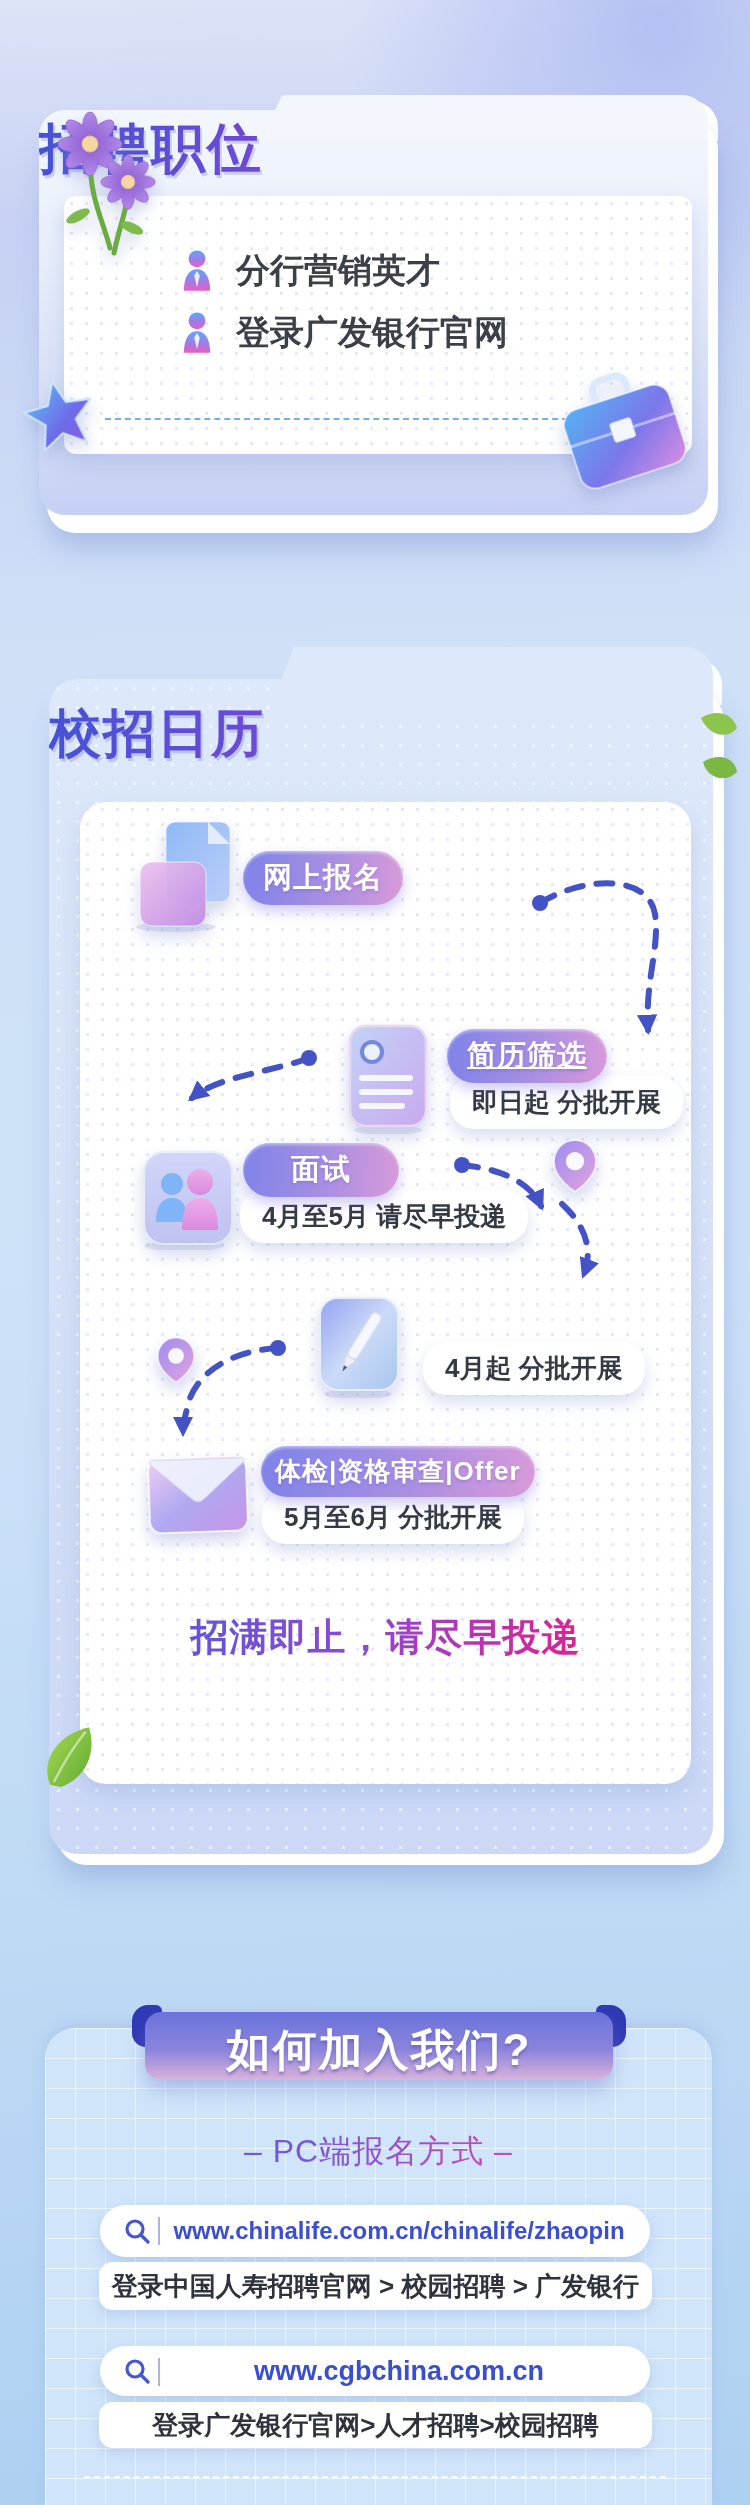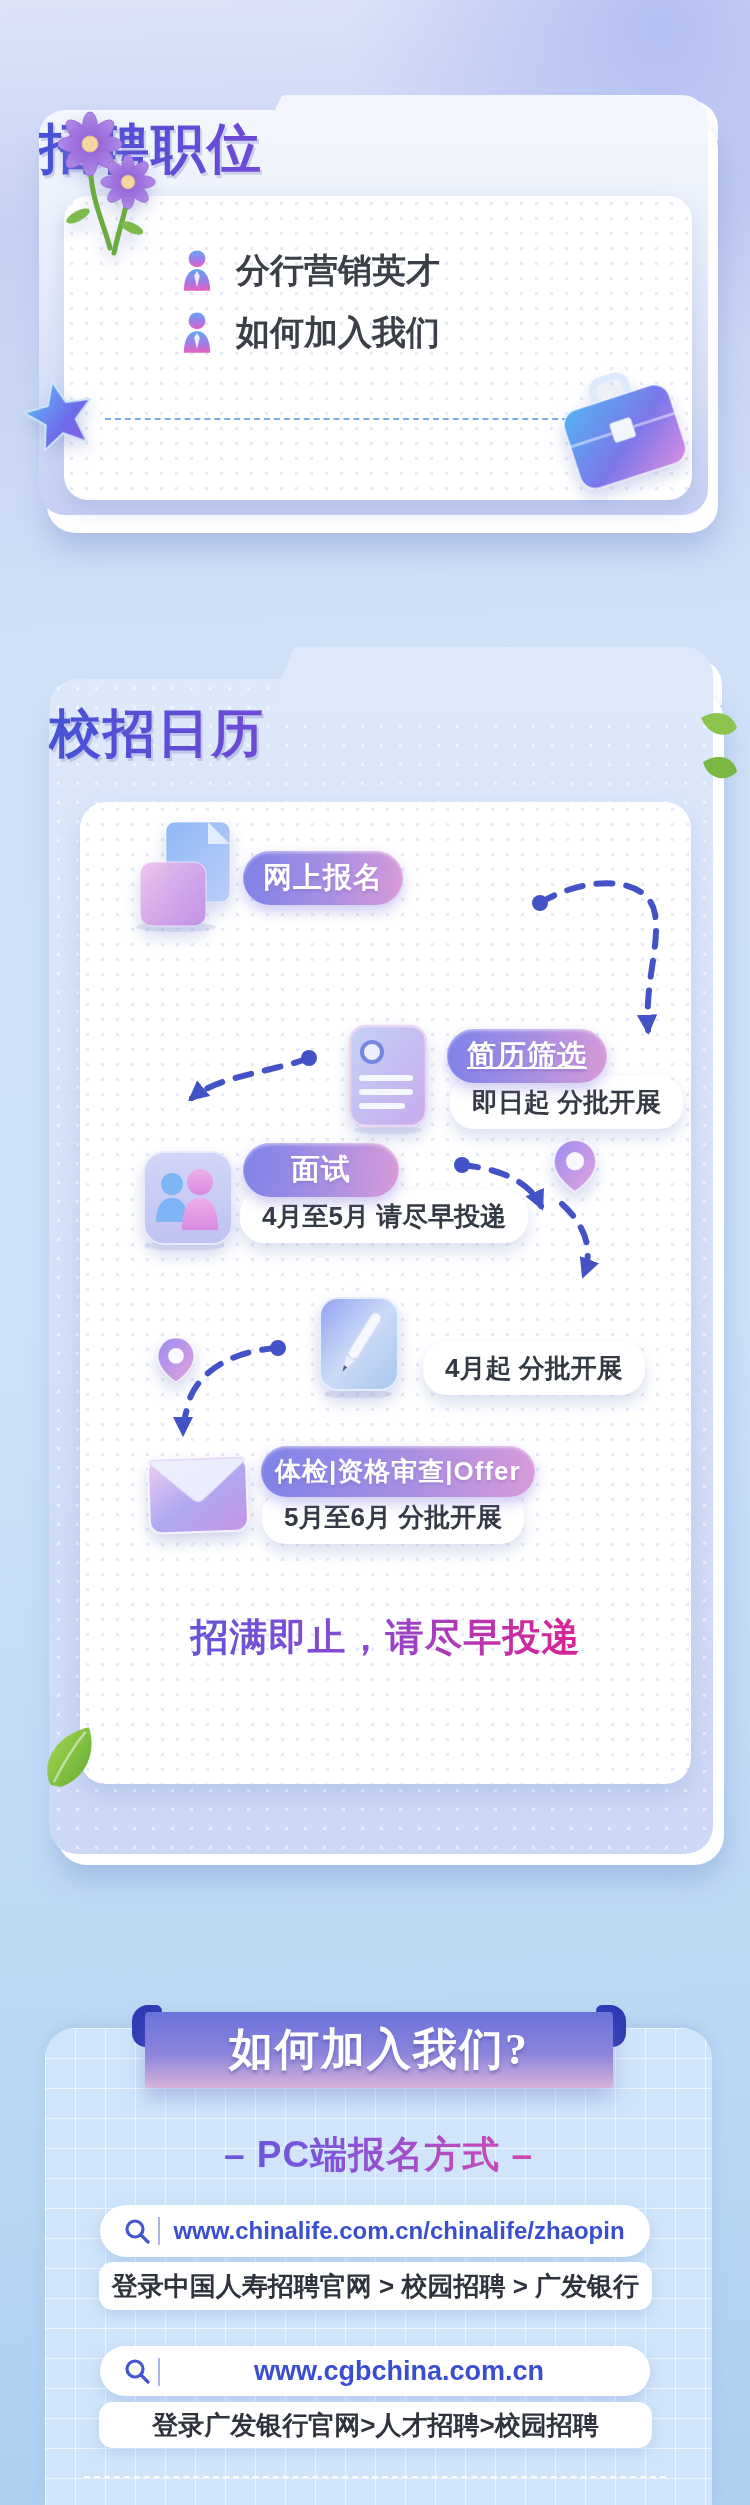--- a/index.html
+++ b/index.html
@@ -15,21 +15,21 @@
     background:linear-gradient(180deg,#f3f7fd 0%,#e9effb 35%,#d7dff7 72%,#c6d0f4 100%);}
   .card1 .tab{position:absolute;left:223px;top:-15px;width:446px;height:44px;background:#f3f7fd;
     border-radius:26px 26px 0 0;clip-path:polygon(20px 0,100% 0,100% 100%,0 100%);}
   .card2{left:49px;top:679px;width:664px;height:1175px;border-radius:28px;
     background:radial-gradient(rgba(255,255,255,.55) 1.6px,transparent 1.7px) 0 0/19px 19px,
       linear-gradient(180deg,#dde9fa 0%,#d6e2f8 45%,#ccd8f6 100%);}
   .card2 .tab{position:absolute;left:219px;top:-32px;width:445px;height:66px;background:#dde9fa;
     border-radius:28px 28px 0 0;clip-path:polygon(26px 0,100% 0,100% 100%,0 100%);}
   .inner{background:radial-gradient(#e6e9f6 1.5px,transparent 1.6px) 0 0/15px 15px,#ffffff;
     box-shadow:0 10px 22px rgba(120,145,205,.25);}
-  .inner1{left:64px;top:196px;width:628px;height:304px;border-radius:24px;}
+  .inner1{left:64px;top:196px;width:628px;height:258px;border-radius:12px;}
   .inner2{left:80px;top:802px;width:611px;height:982px;border-radius:26px;z-index:2;}
   
   .gtext{background:linear-gradient(92deg,#4553d6 0%,#6e49d6 32%,#a93cc2 55%,#e2218c 78%,#ee1e77 100%);
     -webkit-background-clip:text;background-clip:text;color:transparent;
     filter:drop-shadow(2px 3px 0 rgba(112,112,185,.28));}
   .sec-title{left:0;width:100%;text-align:left;font-weight:900;letter-spacing:2px;}
   .t1{top:118px;font-size:54px;line-height:60px;}
   .t2{top:703px;font-size:52px;line-height:60px;}
   
   .pos-item{position:absolute;left:118px;display:flex;align-items:center;gap:24px;}
@@ -47,26 +47,26 @@
   .note{left:80px;top:1612px;width:611px;text-align:center;font-size:38px;font-weight:900;letter-spacing:1px;
     background:linear-gradient(92deg,#4d5ad8 0%,#8a4ad4 45%,#d0289c 75%,#e8217f 100%);
     -webkit-background-clip:text;background-clip:text;color:transparent;z-index:5;}
   .icon3d{z-index:4;filter:drop-shadow(0 8px 8px rgba(120,135,200,.35));}
   
   .gridcard{left:45px;top:2028px;width:667px;height:477px;border-radius:30px 30px 0 0;
     background:linear-gradient(rgba(255,255,255,.6) 1.5px,transparent 1.5px) 0 0/30px 30px,
       linear-gradient(90deg,rgba(255,255,255,.6) 1.5px,transparent 1.5px) 0 0/30px 30px,#d0e5fa;
     box-shadow:0 -4px 14px rgba(130,155,215,.25);}
   .ribbon-cap{width:30px;height:42px;background:#2f39b4;z-index:6;}
-  .ribbon{left:145px;top:2012px;width:468px;height:76px;border-radius:4px;z-index:7;
+  .ribbon{left:145px;top:2012px;width:468px;height:68px;border-radius:16px;z-index:7;
     background:linear-gradient(180deg,#6a73da 0%,#8b84dc 55%,#d9b3da 100%);
-    box-shadow:0 10px 20px rgba(110,120,200,.4);text-align:center;font-family:Liberation Serif, serif;}
+    box-shadow:0 10px 20px rgba(110,120,200,.4);text-align:center;}
   .ribbon span{display:block;line-height:76px;font-size:44px;font-weight:900;color:#fff;letter-spacing:2px;
     text-shadow:0 3px 3px rgba(90,80,170,.5);}
-  .pc-head{left:45px;top:2130px;width:667px;text-align:center;font-size:37px;font-weight:700;letter-spacing:1px;
+  .pc-head{left:45px;top:2130px;width:667px;text-align:center;font-size:32px;font-weight:400;letter-spacing:1px;
     background:linear-gradient(92deg,#4a55d8 0%,#7a55dc 40%,#c84ab8 68%,#e8327e 100%);
     -webkit-background-clip:text;background-clip:text;color:transparent;z-index:6;}
   .bar{background:#fff;border-radius:26px;box-shadow:0 6px 14px rgba(120,150,210,.3);z-index:6;text-decoration:underline;}
   .bar .txt{position:absolute;left:64px;right:16px;text-align:center;font-weight:700;color:#3a4ed0;}
   .bar .divider{position:absolute;left:58px;top:12px;width:2px;height:28px;background:#aab4e8;}
   .guide-row{background:#fff;border-radius:14px;box-shadow:0 5px 12px rgba(120,150,210,.25);z-index:6;
     text-align:center;font-size:26px;font-weight:600;color:#2e333d;}
   .dashsep{left:84px;top:2476px;width:582px;border-top:2px dashed rgba(255,255,255,.92);z-index:6;}
   svg{display:block;}
 </style>
@@ -154,21 +154,21 @@
         <path d="M16 23 L19 28 L16 40 L13 28 Z" fill="#fff" opacity=".85"></path>
       </svg>
       <span>分行营销英才</span>
     </div>
     <div class="pos-item" style="top:114px;">
       <svg width="30" height="44" viewBox="0 0 32 46">
         <circle cx="16" cy="10" r="9" fill="url(#gPerson)"></circle>
         <path d="M16 21 C6 21 2 32 2 44 L30 44 C30 32 26 21 16 21 Z" fill="url(#gPerson)"></path>
         <path d="M16 23 L19 28 L16 40 L13 28 Z" fill="#fff" opacity=".85"></path>
       </svg>
-      <span>如何加入我们</span>
+      <span>登录广发银行官网</span>
     </div>
   </div>
   <div class="abs dash1"></div>
 
   <svg class="abs icon3d" style="left:50px;top:106px;z-index:6;" width="112" height="152" viewBox="0 0 112 152">
     <path d="M40,52 C40,92 52,112 60,142" stroke="#69AC40" stroke-width="5" fill="none" stroke-linecap="round"></path>
     <path d="M78,90 C74,112 68,127 64,147" stroke="#69AC40" stroke-width="5" fill="none" stroke-linecap="round"></path>
     <ellipse cx="28" cy="110" rx="13" ry="5" fill="#7CBB4C" transform="rotate(-28 28 110)"></ellipse>
     <ellipse cx="82" cy="122" rx="12" ry="5" fill="#7CBB4C" transform="rotate(24 82 122)"></ellipse>
     <g transform="translate(40 38)">

